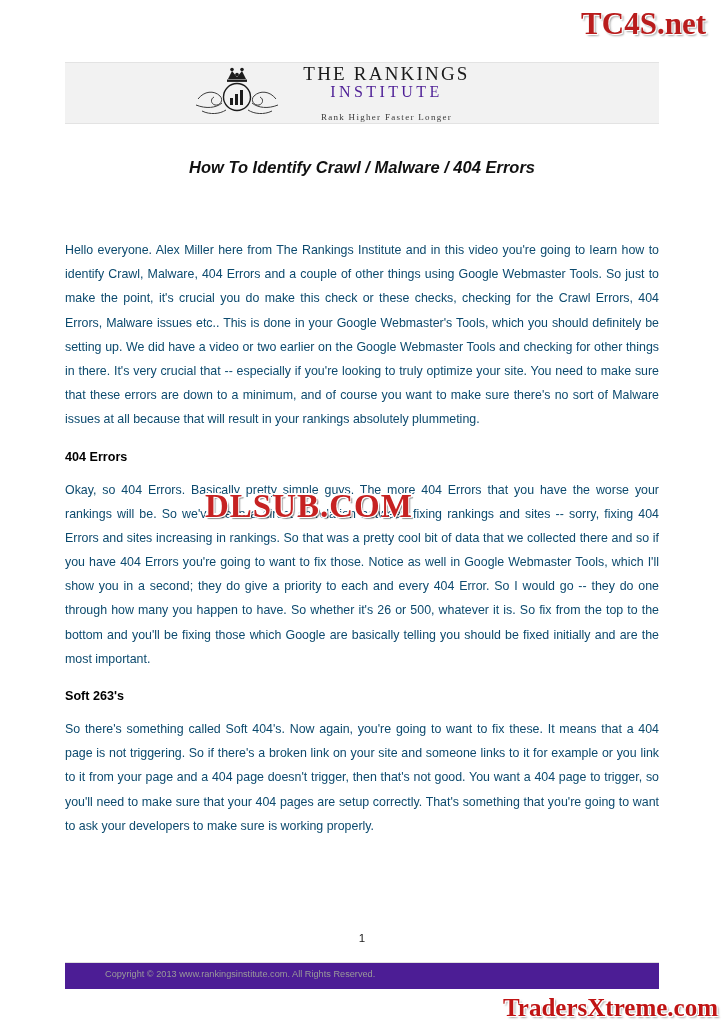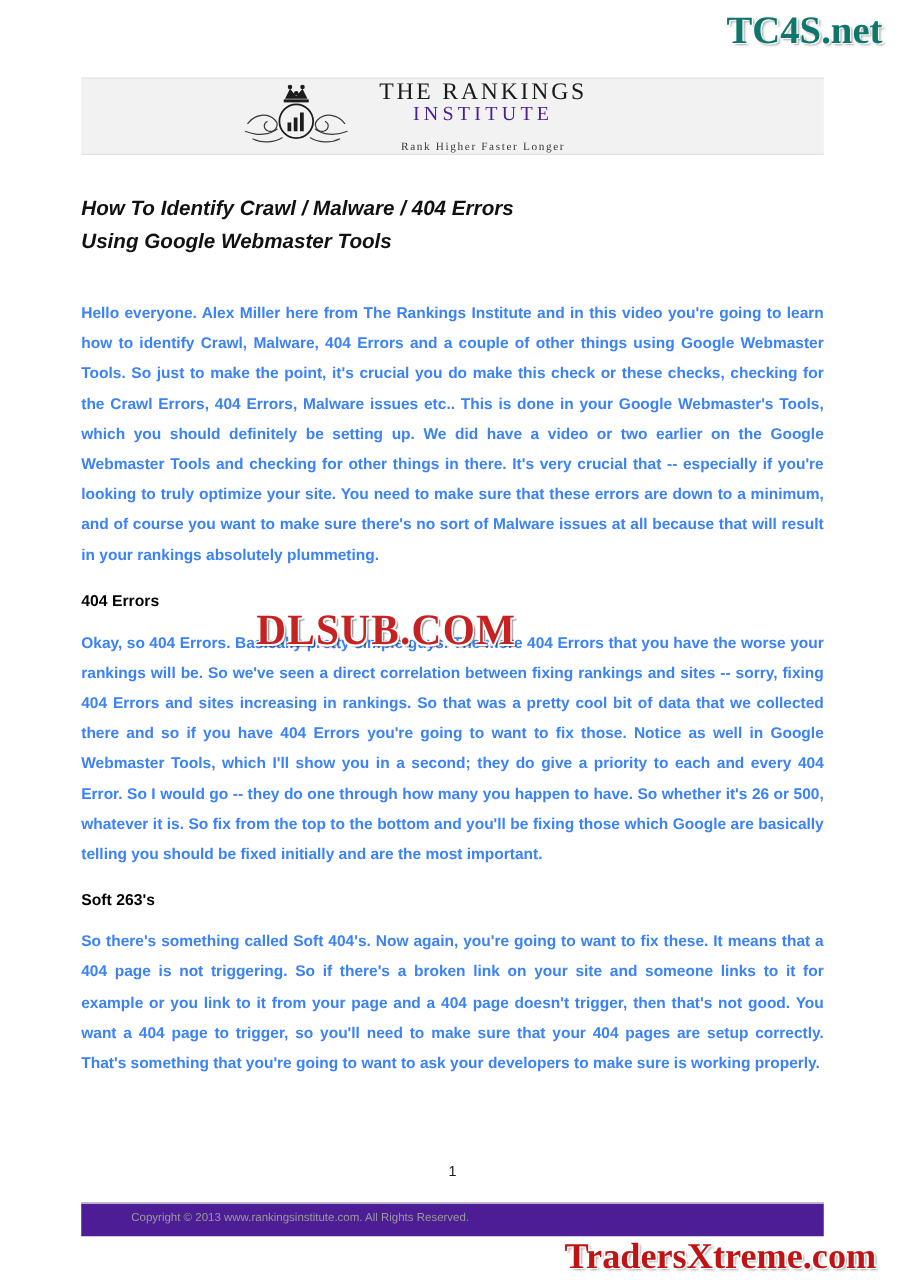--- a/index.html
+++ b/index.html
@@ -16,21 +16,21 @@
   }
 
   
   .top-watermark {
     position: absolute;
     top: 6px;
     right: 18px;
     font-family: "Liberation Serif", serif;
     font-size: 31px;
     font-weight: bold;
-    color: #0f766e;
+    color: #b91c1c;
     letter-spacing: 0px;
     text-shadow: 1px 1px 0 #ffffff, 2px 2px 2px rgba(0,0,0,0.35);
   }
 
   
   .page {
     position: absolute;
     left: 0;
     top: 0;
     width: 724px;
@@ -96,41 +96,41 @@
     margin-top: 12px;
     text-align: center;
   }
 
   
   .doc-title {
     position: absolute;
     left: 65px;
     top: 155px;
     width: 594px;
+    text-align: center;
     font-size: 16.5px;
     font-weight: bold;
     font-style: italic;
     color: #111111;
     line-height: 1.55;
   }
 
   
   .content {
     position: absolute;
     left: 65px;
     top: 238px;
     width: 594px;
   }
   .para {
     font-size: 12.4px;
-    color: #3b82f6;
+    color: #0c4a6e;
     text-align: justify;
     line-height: 1.95;
     margin: 0 0 18px 0;
-    font-weight: bold;
   }
   .section-head {
     font-size: 12.6px;
     font-weight: bold;
     color: #000000;
     margin: 10px 0 14px 0;
   }
   .sec-gap-top { }
 
   
@@ -177,24 +177,24 @@
     position: absolute;
     left: 40px;
     top: 6px;
     font-size: 9.2px;
     color: #9a9a9a;
   }
 
   
   .bottom-watermark {
     position: absolute;
-    right: 23px;
+    right: 6px;
     bottom: 2px;
     font-family: "Liberation Serif", serif;
-    font-size: 29px;
+    font-size: 25px;
     font-weight: bold;
     color: #c01414;
     letter-spacing: 0px;
     text-shadow:
       -1px -1px 0 #ffffff,
       1px -1px 0 #ffffff,
       -1px 1px 0 #ffffff,
       1px 1px 0 #ffffff,
       2px 2px 2px rgba(0,0,0,0.35);
     margin-top: 21px;
@@ -243,21 +243,20 @@
           <div class="logo-line1">THE RANKINGS</div>
           <div class="logo-line2">INSTITUTE</div>
           <div class="logo-line3">Rank Higher Faster Longer</div>
         </div>
       </div>
     </div>
   </div>
 
   <div class="doc-title">
     <div>How To Identify Crawl / Malware / 404 Errors</div>
-    <div>Using Google Webmaster Tools</div>
   </div>
 
   <div class="content">
     <p class="para">Hello everyone.  Alex Miller here from The Rankings Institute and in this video you're going to learn how to identify Crawl, Malware, 404 Errors and a couple of other things using Google Webmaster Tools.  So just to make the point, it's crucial you do make this check or these checks, checking for the Crawl Errors, 404 Errors, Malware issues etc..  This is done in your Google Webmaster's Tools, which you should definitely be setting up.   We did have a video or two earlier on the Google Webmaster Tools and checking for other things in there.  It's very crucial that -- especially if you're looking to truly optimize your site.  You need to make sure that these errors are down to a minimum, and of course you want to make sure there's no sort of Malware issues at all because that will result in your rankings absolutely plummeting.</p>
 
     <h2 class="section-head sec-gap-top">404 Errors</h2>
     <p class="para">Okay, so 404 Errors.  Basically pretty simple guys.  The more 404 Errors that you have the worse your rankings will be.  So we've seen a direct correlation between fixing rankings and sites -- sorry, fixing 404 Errors and sites increasing in rankings.  So that was a pretty cool bit of data that we collected there and so if you have 404 Errors you're going to want to fix those.  Notice as well in Google Webmaster Tools, which I'll show you in a second; they do give a priority to each and every 404 Error.  So I would go -- they do one through how many you happen to have.  So whether it's 26 or 500, whatever it is.  So fix from the top to the bottom and you'll be fixing those which Google are basically telling you should be fixed initially and are the most important.</p>
 
     <h2 class="section-head sec-gap-top">Soft 263's</h2>
     <p class="para">So there's something called Soft 404's.  Now again, you're going to want to fix these.  It means that a 404 page is not triggering.  So if there's a broken link on your site and someone links to it for example or you link to it from your page and a 404 page doesn't trigger, then that's not good.  You want a 404 page to trigger, so you'll need to make sure that your 404 pages are setup correctly. That's something that you're going to want to ask your developers to make sure is working properly.</p>

